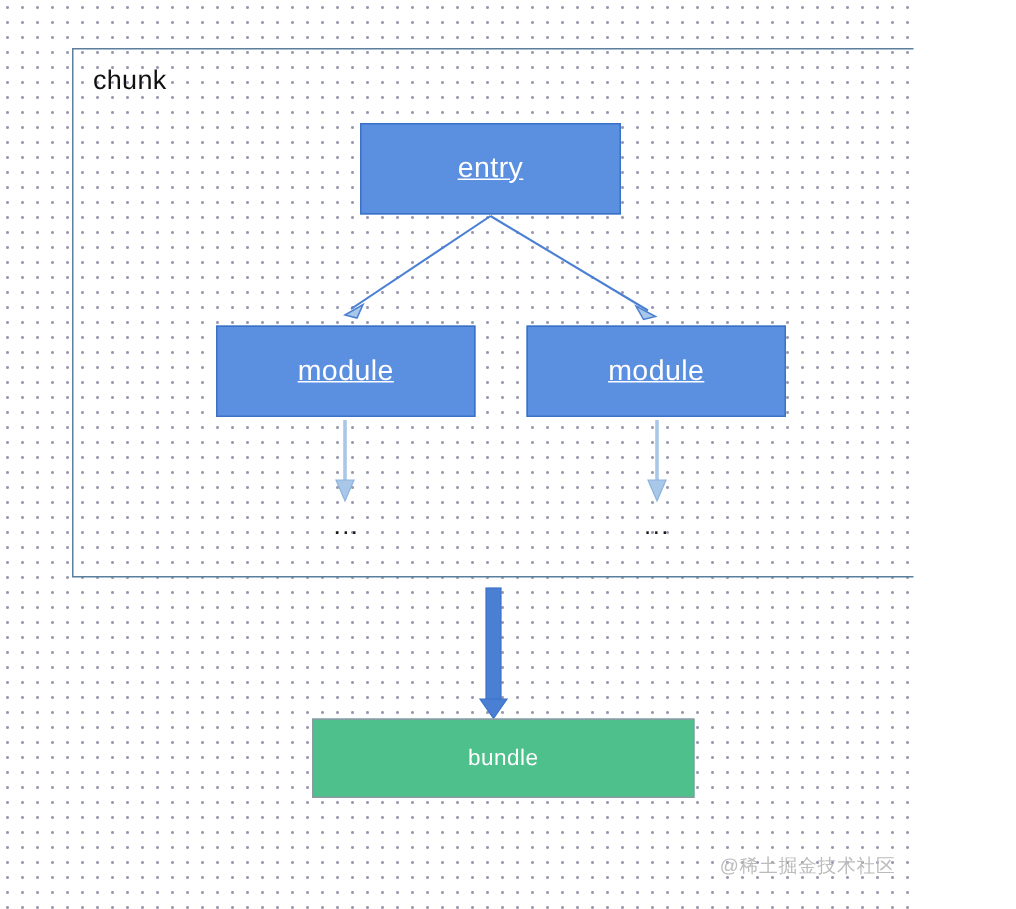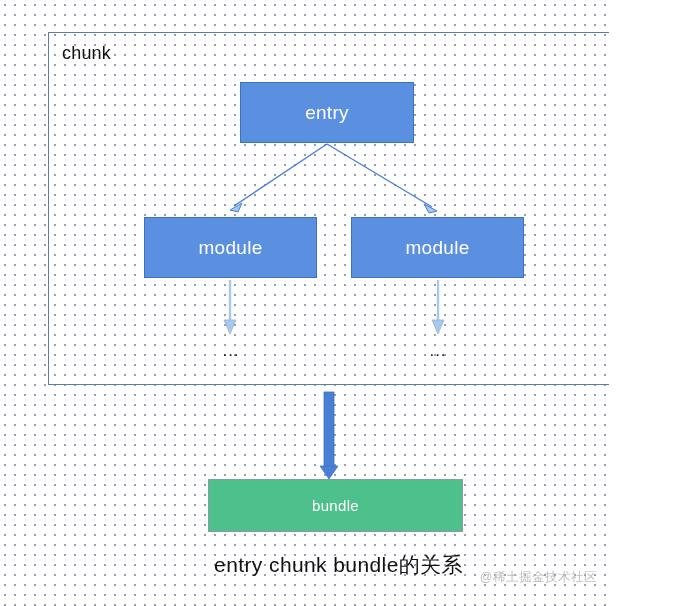--- a/index.html
+++ b/index.html
@@ -51,20 +51,21 @@
     display: flex;
     align-items: center;
     justify-content: center;
     color: #ffffff;
     font-size: 19px;
     letter-spacing: 0.3px;
   }
   .node-blue {
     background-color: #5b8fe0;
     border: 1.5px solid #3b72c8;
+    text-decoration: underline;
   }
   .node-green {
     background-color: #4ec08b;
     border: 1.5px solid #8a9aa5;
   }
 
   #entry-node  { left: 240px; top: 82px;  width: 174px; height: 61px; }
   #module-left { left: 144px; top: 217px; width: 173px; height: 61px; }
   #module-right{ left: 351px; top: 217px; width: 173px; height: 61px; }
   #bundle-node { left: 208px; top: 479px; width: 255px; height: 53px; font-size: 15px;}
@@ -158,17 +159,16 @@
     <span>module</span>
   </div>
 
   <div class="ellipsis" id="ellipsis-left">...</div>
   <div class="ellipsis" id="ellipsis-right">...</div>
 
   <div class="node node-green" id="bundle-node">
     <span>bundle</span>
   </div>
 
-  <div class="caption">entry chunk bundle的关系</div>
 
   <div class="watermark">@稀土掘金技术社区</div>
 
 </div>
 
 </body></html>

